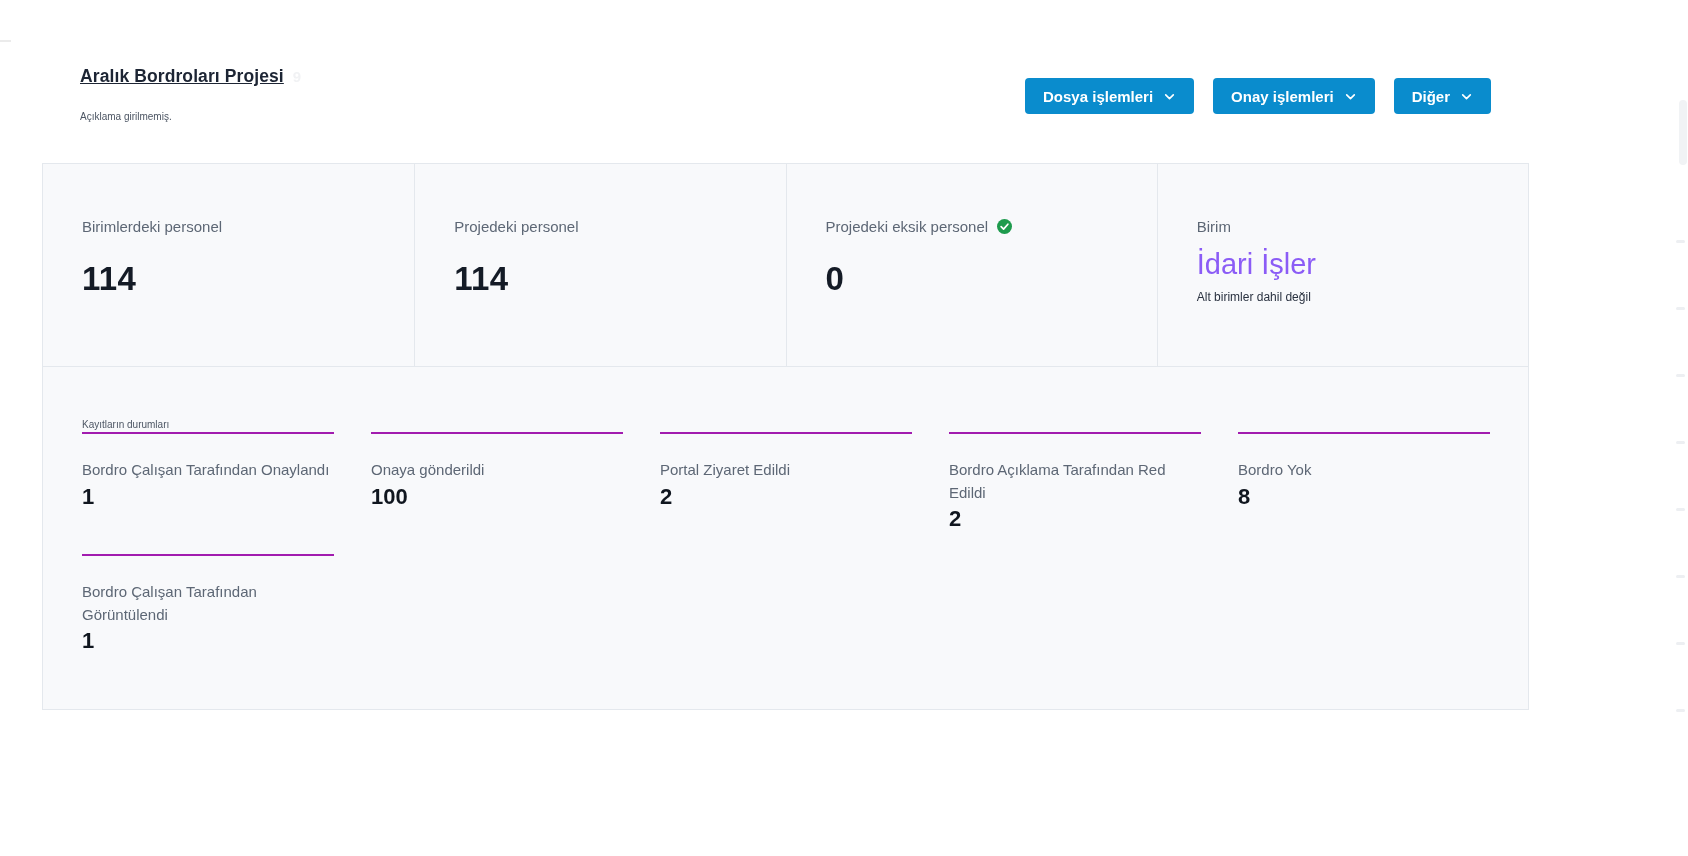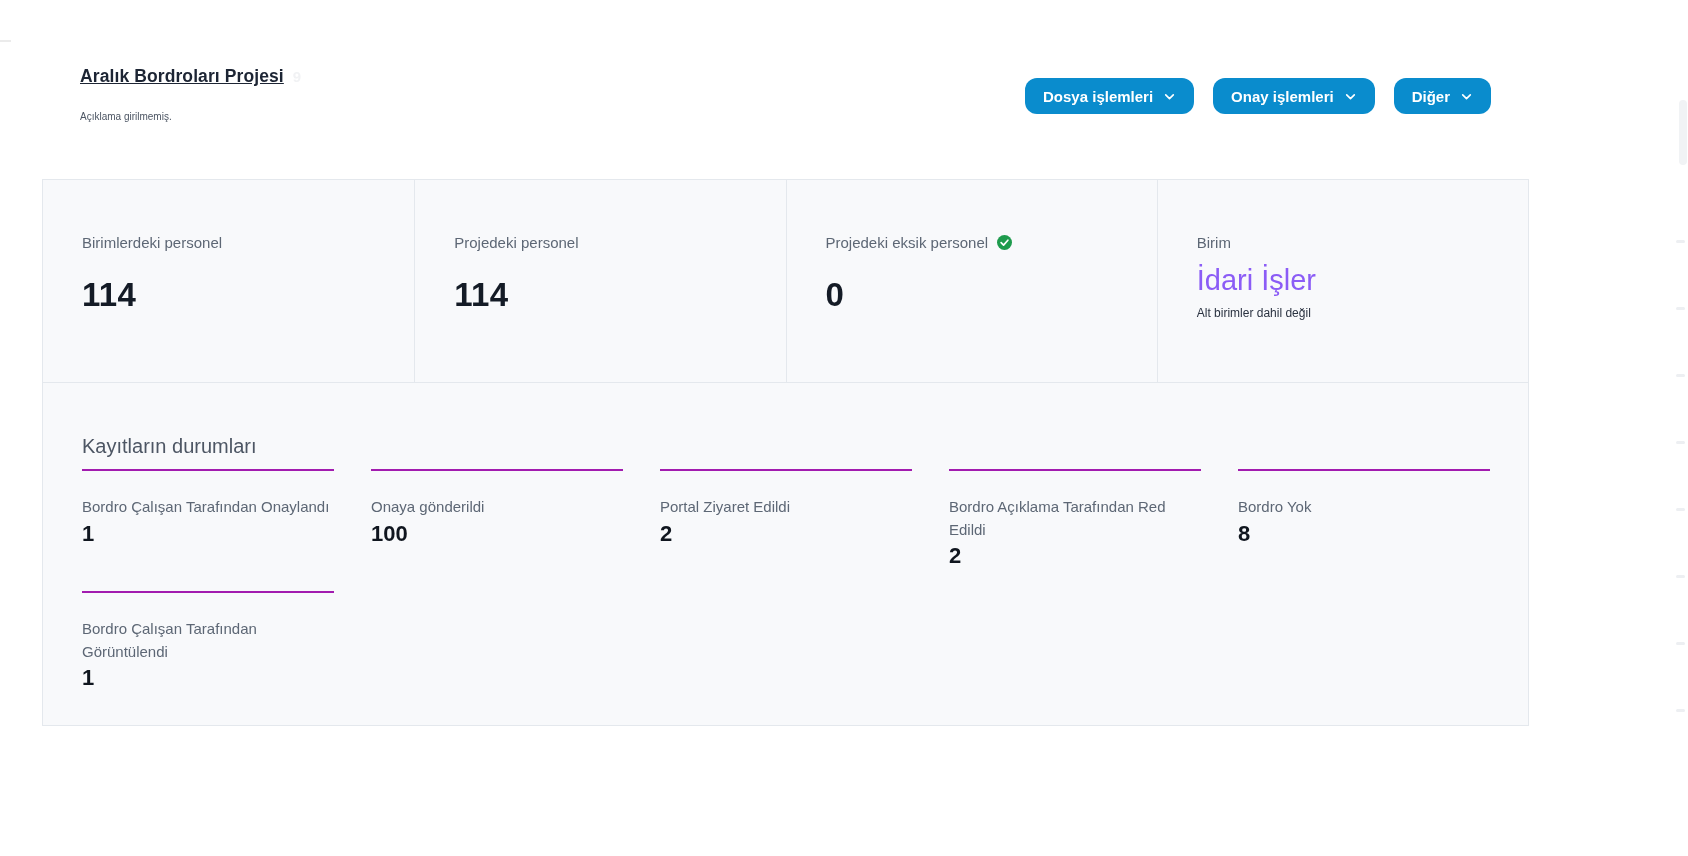--- a/index.html
+++ b/index.html
@@ -7,41 +7,41 @@
   body { font-family: "Liberation Sans", "DejaVu Sans", sans-serif; position: relative; color: #1c2430; }
 
   
   .page-header { position: absolute; left: 80px; top: 66px; }
   .page-title { font-size: 17.5px; font-weight: 700; color: #1d2534; letter-spacing: .1px; text-decoration: underline; }
   .title-badge { font-size: 15px; font-weight: 600; color: #f1f2f4; margin-left: 9px; }
   .page-subtitle { margin-top: 24px; font-size: 10px; color: #4c5563; }
 
   .toolbar { position: absolute; top: 78px; right: 197px; display: flex; gap: 19px; }
   .btn { display: inline-flex; align-items: center; gap: 10px; height: 36px; padding: 0 18px;
-         background: #0a8ccd; color: #ffffff; border: none; border-radius: 12px;
+         background: #0a8ccd; color: #ffffff; border: none; border-radius: 4px;
          font-family: inherit; font-size: 15px; font-weight: 600; cursor: pointer; }
   .btn svg { display: block; }
 
   
-  .card { position: absolute; left: 42px; top: 179px; width: 1487px; height: 547px;
+  .card { position: absolute; left: 42px; top: 163px; width: 1487px; height: 547px;
           background: #f8f9fb; border: 1px solid #e4e8ed; }
 
   .summary-row { display: grid; grid-template-columns: repeat(4, 1fr); height: 203px;
                  border-bottom: 1px solid #e4e8ed; }
   .summary-cell { padding: 54px 20px 0 39px; }
   .summary-cell + .summary-cell { border-left: 1px solid #e4e8ed; }
   .summary-label { font-size: 15px; color: #5d6775; display: flex; align-items: center; gap: 9px; }
   .summary-value { margin-top: 25px; font-size: 33px; font-weight: 700; color: #141b26; letter-spacing: .3px; }
   .summary-value-large { margin-top: 13px; font-size: 29px; font-weight: 300; color: #8b5cf6; }
   .summary-note { margin-top: 9px; font-size: 12px; color: #2a3240; }
   .check-icon { width: 15px; height: 15px; display: inline-block; }
 
   
   .statuses { padding: 52px 0 0 39px; }
-  .statuses-heading { font-size: 20px; color: #4d5664; margin-bottom: 11px; }
+  .statuses-heading { font-size: 10px; color: #4d5664; margin-bottom: 2px; }
   .status-grid { display: grid; grid-template-columns: repeat(5, 252px); column-gap: 37px; row-gap: 22px;
                  align-items: start; }
   .status-item { border-top: 2px solid #a21caf; padding-top: 25px; }
   .status-label { font-size: 15px; line-height: 1.5; color: #5d6775; }
   .status-value { margin-top: 2px; font-size: 22px; font-weight: 700; color: #10161f; }
 
   
   .scrollbar { position: absolute; top: 0; right: 0; width: 12px; height: 856px; }
   .scrollbar-thumb { position: absolute; right: 1px; top: 100px; width: 8px; height: 65px;
                      background: #f1f3f5; border-radius: 6px; }

